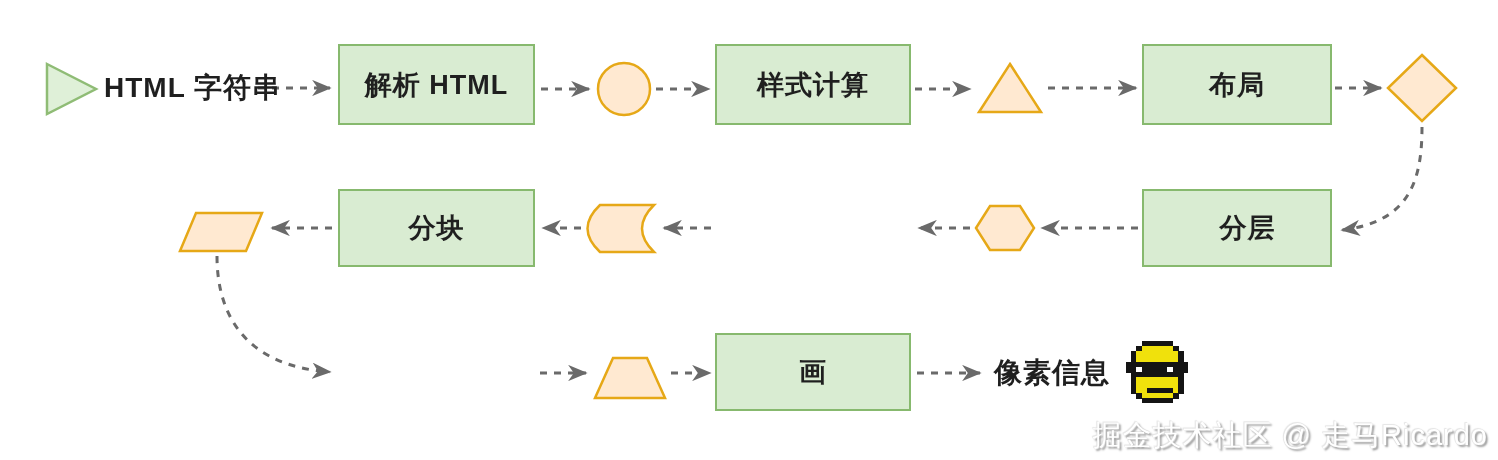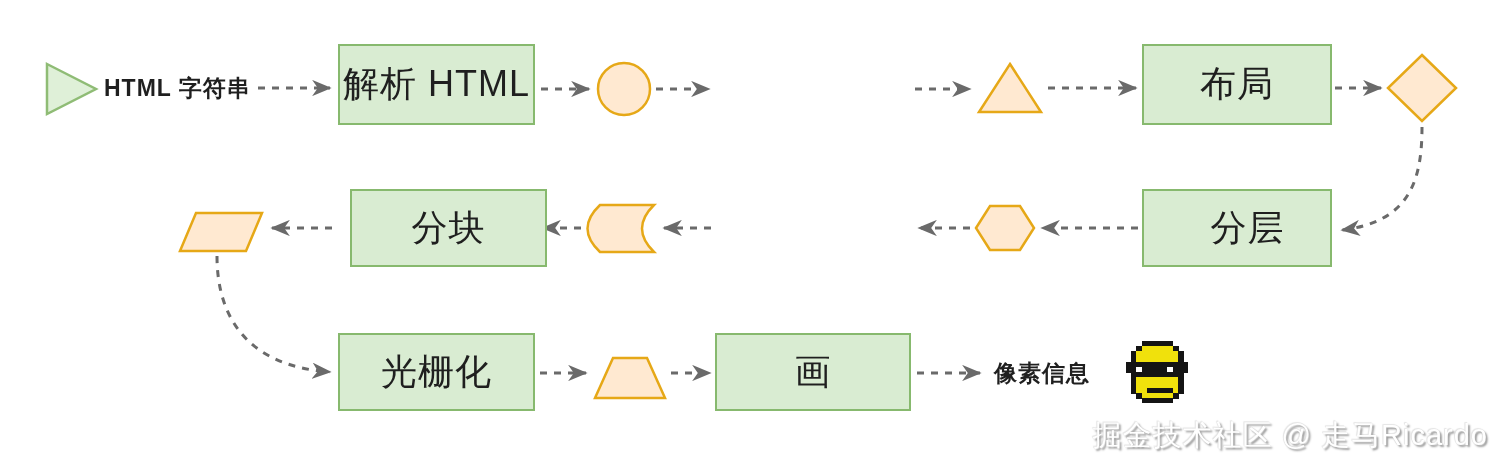--- a/index.html
+++ b/index.html
@@ -9,25 +9,25 @@
   }
   #wires{position:absolute;left:0;top:0;width:1498px;height:460px;}
   .conn{stroke:var(--connector);stroke-width:3;fill:none;stroke-dasharray:7 7;}
   .arrhead{fill:var(--connector);}
   .proc-shape{fill:var(--shape-fill);stroke:var(--shape-border);stroke-width:2.5;}
   .start-tri{fill:var(--start-icon-fill);stroke:var(--start-icon-border);stroke-width:2.5;}
   .box{
     position:absolute;box-sizing:border-box;
     background:var(--process-fill);border:2px solid var(--process-border);
     display:flex;align-items:center;justify-content:center;
-    font-size:36px;font-weight:400;color:var(--text);letter-spacing:1px;
+    font-size:27px;font-weight:700;color:var(--text);letter-spacing:1px;
   }
   .floating-label{
     position:absolute;display:flex;align-items:center;
-    font-size:23px;font-weight:600;color:var(--text);letter-spacing:1px;white-space:nowrap;
+    font-size:28px;font-weight:600;color:var(--text);letter-spacing:1px;white-space:nowrap;
   }
   #watermark{
     position:absolute;right:10px;top:416px;
     font-size:29px;font-weight:normal;color:#ffffff;letter-spacing:1px;white-space:nowrap;
     text-shadow:0 0 1px #cccccc, 2px 2px 2px #999999, -1px -1px 1px #e8e8e8;
   }
   #emoji{position:absolute;left:1126px;top:341px;}
 </style>
 </head>
 <body>
@@ -68,26 +68,26 @@
     <path class="proc-shape" d="M1422,55 L1456,88 L1422,121 L1388,88 Z"></path>
     <path class="proc-shape" d="M976,228 L990,206 L1020,206 L1034,228 L1020,250 L990,250 Z"></path>
     <path class="proc-shape" d="M654,205 Q630,228.5 654,252 L600,252 Q575,228.5 600,205 Z"></path>
     <path class="proc-shape" d="M196,213 L262,213 L246,251 L180,251 Z"></path>
     <path class="proc-shape" d="M613,358 L647,358 L665,398 L595,398 Z"></path>
   </svg>
 
   <div class="floating-label" style="left:104px;top:62px;height:52px;">HTML 字符串</div>
 
   <div class="box" style="left:338px;top:44px;width:197px;height:81px;">解析 HTML</div>
+  <div class="box" style="left:715px;top:44px;width:196px;height:81px;">样式计算</div>
   <div class="box" style="left:1142px;top:44px;width:190px;height:81px;">布局</div>
 
   <div class="box" style="left:1142px;top:189px;width:190px;height:78px;padding-left:21px;">分层</div>
-  <div class="box" style="left:338px;top:189px;width:197px;height:78px;margin-left:12px;">分块</div>
-
-  <div class="box" style="left:338px;top:333px;width:197px;height:78px;">光栅化</div>
+  <div class="box" style="left:338px;top:189px;width:197px;height:78px;">分块</div>
+
   <div class="box" style="left:715px;top:333px;width:196px;height:78px;">画</div>
 
   <div class="floating-label" style="left:994px;top:347px;height:52px;">像素信息</div>
 
   <svg id="emoji" width="62" height="62" shape-rendering="crispEdges" xmlns="http://www.w3.org/2000/svg">
       <rect x="15.50" y="0.00" width="6" height="6" fill="#141414"></rect>
       <rect x="20.67" y="0.00" width="6" height="6" fill="#141414"></rect>
       <rect x="25.83" y="0.00" width="6" height="6" fill="#141414"></rect>
       <rect x="31.00" y="0.00" width="6" height="6" fill="#141414"></rect>
       <rect x="36.17" y="0.00" width="6" height="6" fill="#141414"></rect>

